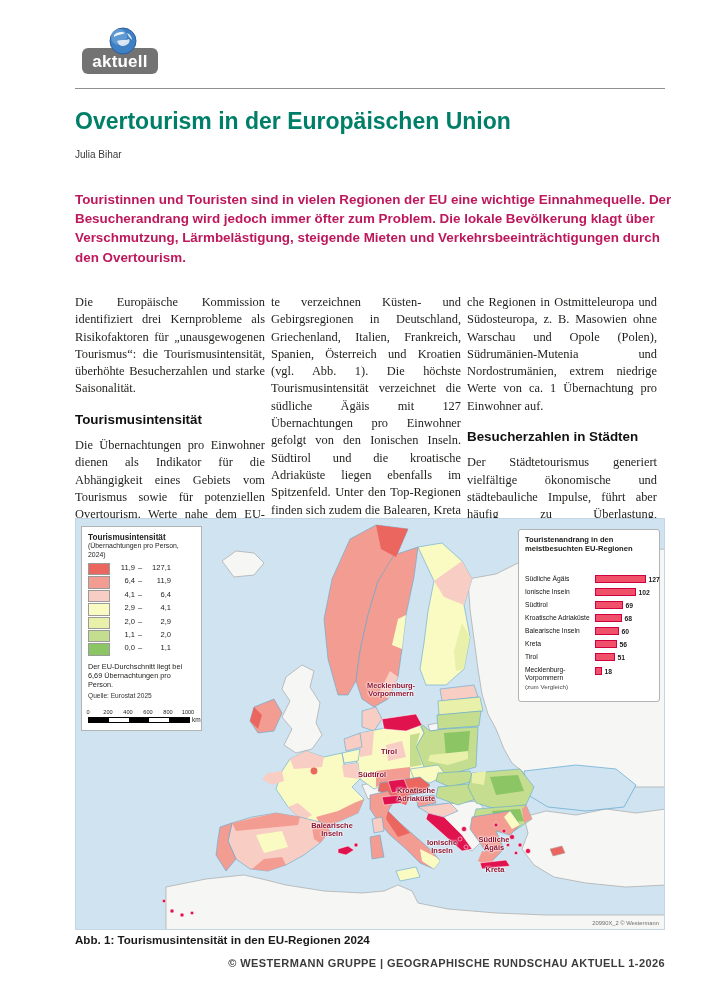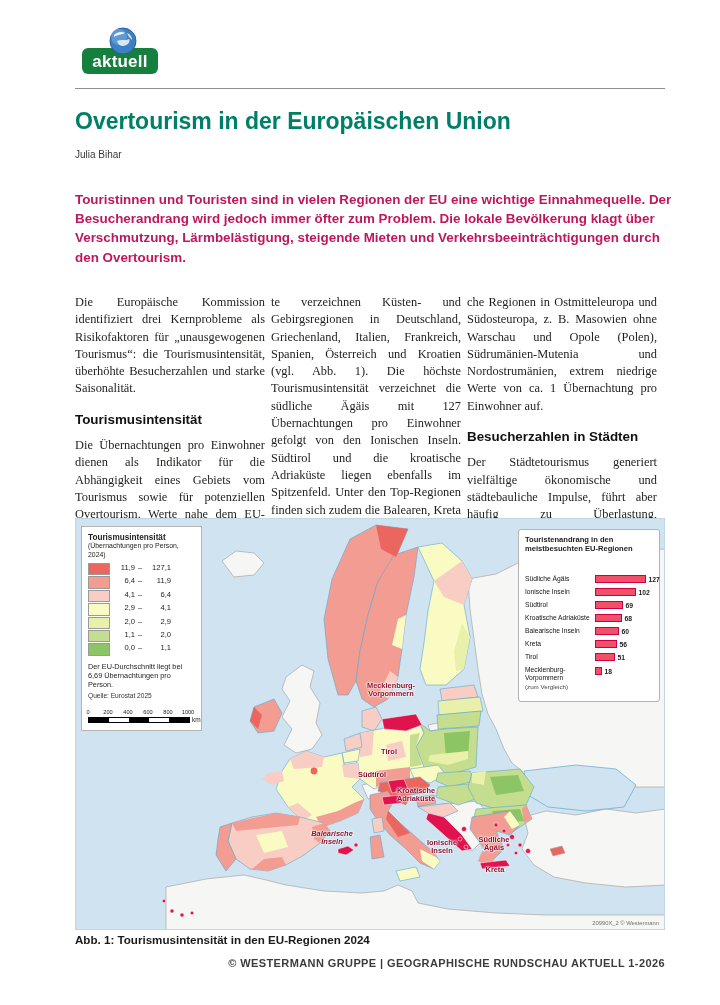--- a/index.html
+++ b/index.html
@@ -1,20 +1,20 @@
 <!DOCTYPE html>
 <html lang="de"><head>
 <meta charset="utf-8">
 <style>
   html,body{margin:0;padding:0;background:#fff;}
   body{width:720px;height:1005px;position:relative;font-family:"Liberation Sans",sans-serif;color:#1d1d1b;overflow:hidden;}
   .abs{position:absolute;}
 
   
-  .logo-box{left:82px;top:48px;width:76px;height:26px;background:#15803d;border-radius:6px;
+  .logo-box{left:82px;top:48px;width:76px;height:26px;background:#737373;border-radius:6px;
     display:flex;align-items:center;justify-content:center;}
   .logo-text{color:#fff;font-weight:bold;font-size:17px;letter-spacing:.2px;line-height:1;}
   .logo-globe{left:109px;top:27px;width:28px;height:28px;}
 
   .rule{left:75px;top:88px;width:590px;height:1px;background:#8f8f8f;}
 
   .title{left:75px;top:108px;width:600px;font-size:23px;font-weight:bold;color:#007f68;line-height:1.2;}
   .author{left:75px;top:149px;font-size:10px;color:#3a3a3a;}
 
   .intro{left:75px;top:190px;width:606px;font-size:13.4px;font-weight:bold;line-height:19.2px;color:#be185d;}
@@ -388,21 +388,21 @@
       </div>
   </div>
 
   <div id="map-labels">
       <div class="map-label" style="left: 315px; top: 163px;">Mecklenburg-
 Vorpommern</div>
       <div class="map-label" style="left: 313px; top: 229px;">Tirol</div>
       <div class="map-label" style="left: 296px; top: 252px;">Südtirol</div>
       <div class="map-label" style="left: 340px; top: 268px;">Kroatische
 Adriaküste</div>
-      <div class="map-label" style="left: 256px; top: 311px; font-style: italic;">Balearische
+      <div class="map-label" style="left: 256px; top: 303px;">Balearische
 Inseln</div>
       <div class="map-label" style="left: 366px; top: 320px;">Ionische
 Inseln</div>
       <div class="map-label" style="left: 418px; top: 317px;">Südliche
 Ägäis</div>
       <div class="map-label" style="left: 419px; top: 347px;">Kreta</div>
     </div>
   <div class="map-credit">20990X_2  © Westermann</div>
 </div>
 

